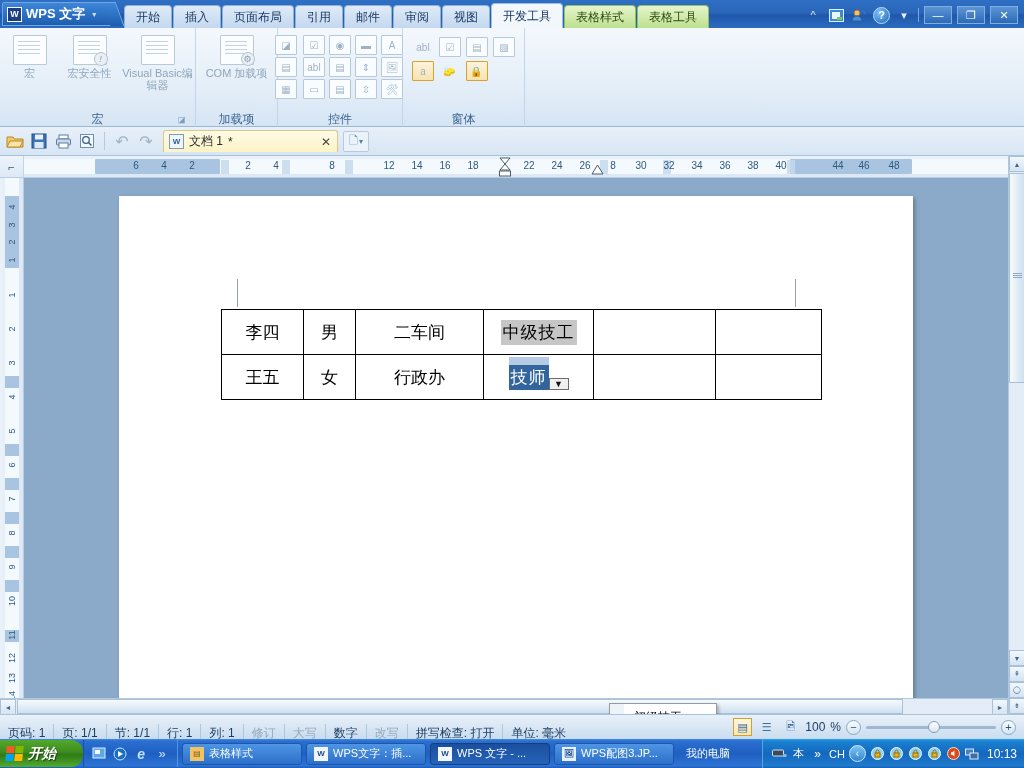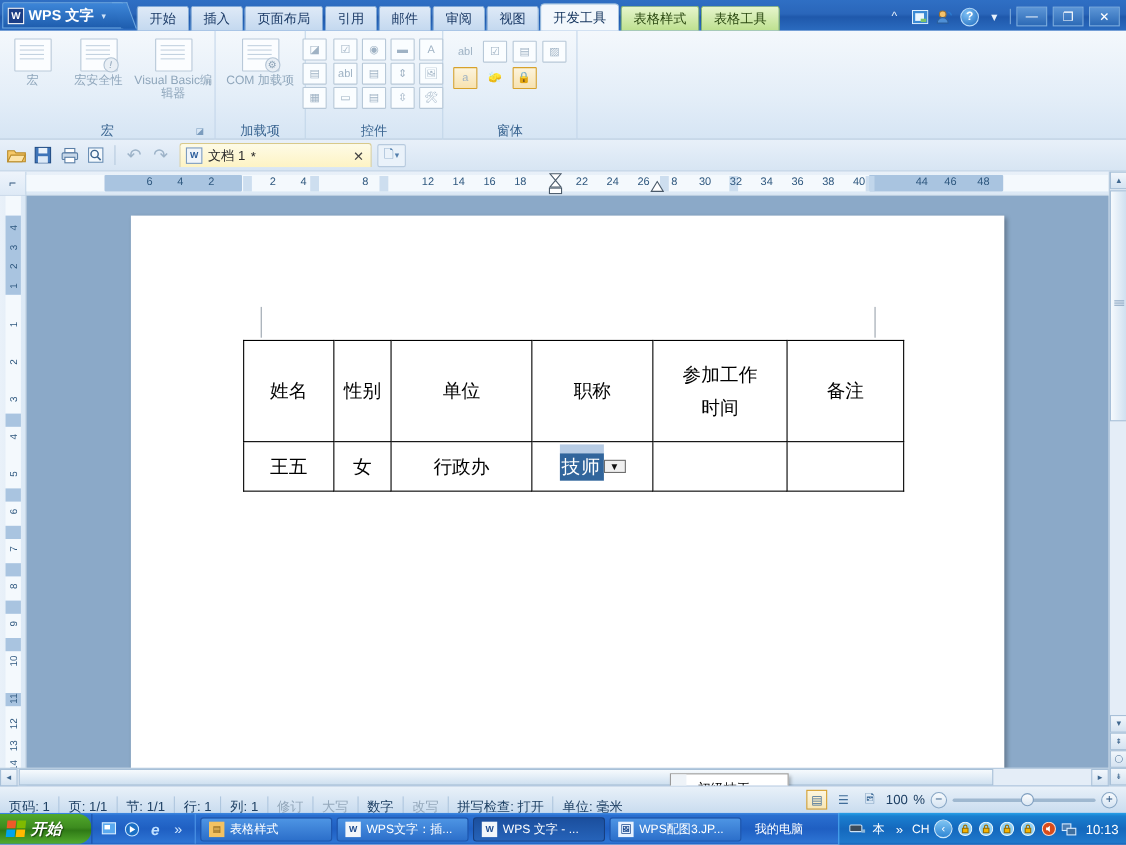--- a/index.html
+++ b/index.html
@@ -234,21 +234,21 @@
   tr.hdr td { height: 92px; }
   tr.row td { height: 45px; }
   .shaded-field {
     display: inline-block; background: #c6c6c6; padding: 1px 2px;
     letter-spacing: 1px;
   }
   .two-line { line-height: 30px; }
 
   
   .combo-wrap {
-    position: relative; display: inline-flex; align-items: center;
+    position: relative; display: inline-flex; align-items: flex-end;
     vertical-align: middle;
   }
   .combo-val {
     background: #31659c; color: #ffffff; padding: 1px 2px;
     font-family: "Liberation Serif","DejaVu Serif", serif; font-size: 17px;
     letter-spacing: 1px;
   }
   .combo-arrow {
     width: 20px; background: #f0f0f0; border: 1px solid #6e6e6e;
     display: flex; align-items: center; justify-content: center;
@@ -679,33 +679,32 @@
     <div class="vnum" style="top:513px">14</div>
   </div>
 
   <div class="docarea">
     <div class="page">
       <div class="margin-mark" style="left:118px; top:83px; height:28px;"></div>
       <div class="margin-mark" style="left:676px; top:83px; height:28px;"></div>
 
       <table class="doc-table">
         <tbody>
-            <tr class="hdr">
-          <td class="c-name">姓名</td>
-          <td class="c-sex">性别</td>
-          <td class="c-unit">单位</td>
-          <td class="c-title">职称</td>
-          <td class="c-time">
-            <div class="two-line">参加工作</div>
-            <div class="two-line">时间</div>
+
+
+        <tr class="row">
+          <td class="c-name">李四</td>
+          <td class="c-sex">男</td>
+          <td class="c-unit">二车间</td>
+          <td class="c-title">
+            <span class="shaded-field">中级技工</span>
           </td>
-          <td class="c-note">备注</td>
+          <td class="c-time"></td>
+          <td class="c-note"></td>
         </tr>
-
-
 
         <tr class="row">
           <td class="c-name">王五</td>
           <td class="c-sex">女</td>
           <td class="c-unit">行政办</td>
           <td class="c-title">
             <span class="combo-wrap">
               <span class="combo-top-hl"></span>
               <span class="combo-val">技师</span>
               <span class="combo-arrow">▼</span>

